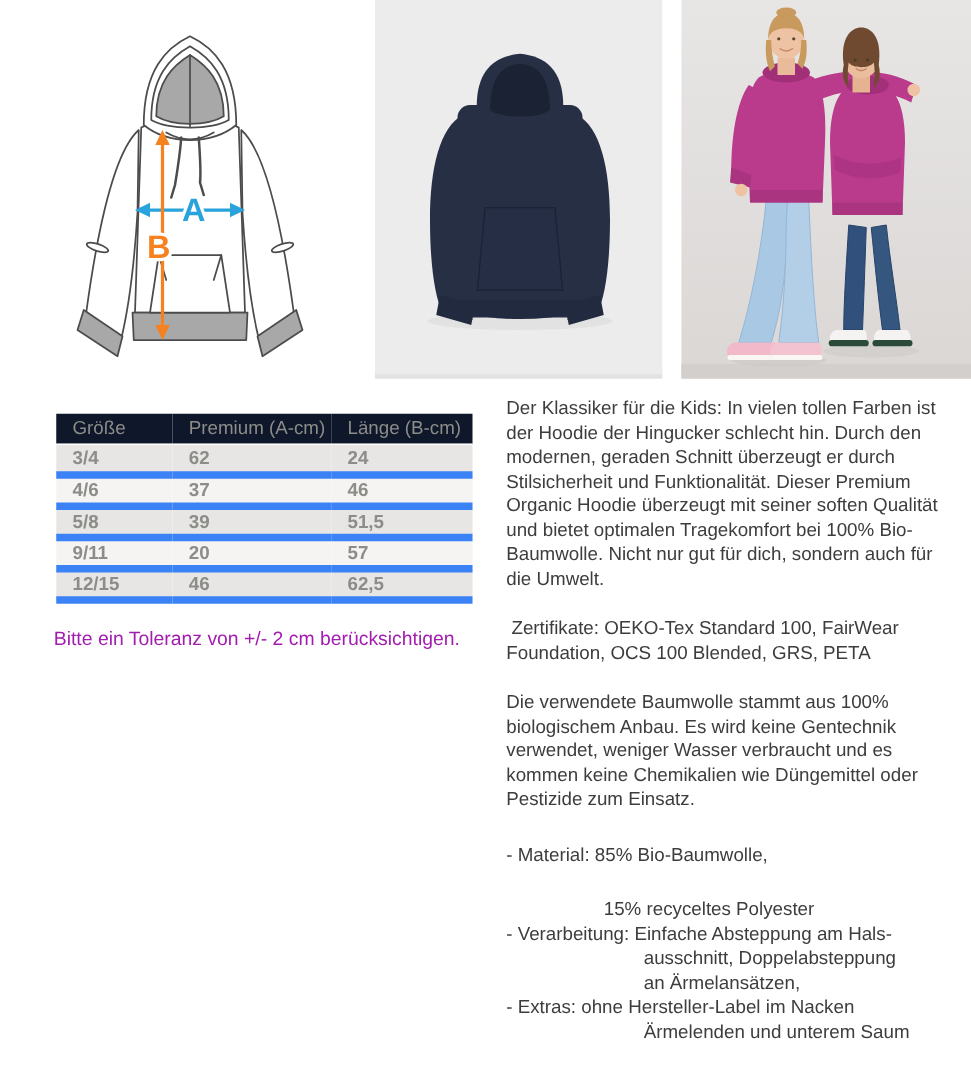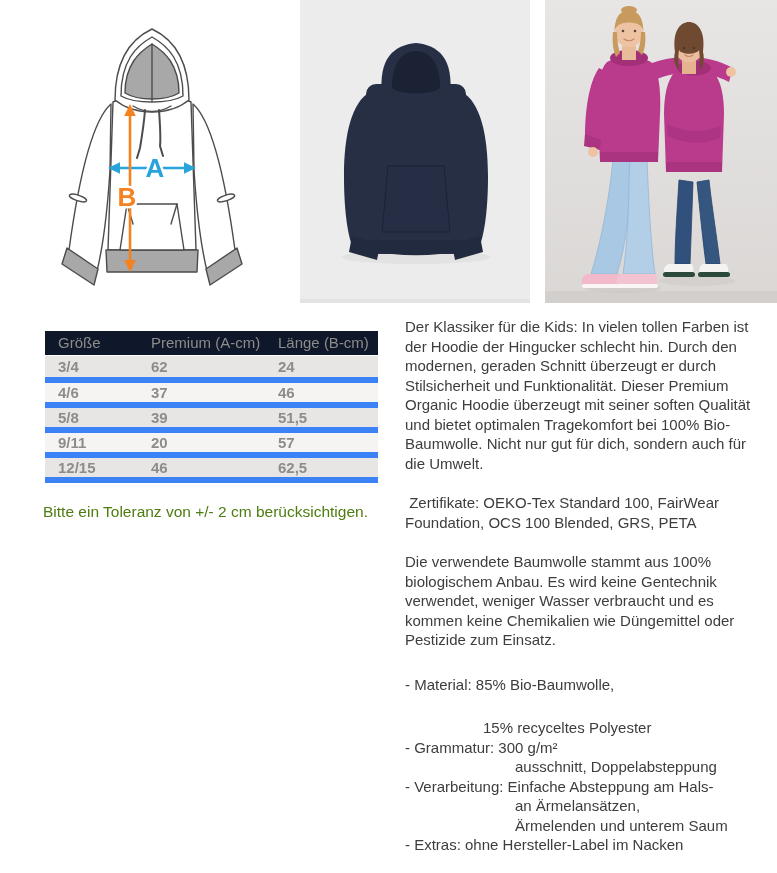--- a/index.html
+++ b/index.html
@@ -15,21 +15,21 @@
 
   
   .size-table { position:absolute; left:45px; top:331px; width:333px; border-collapse:collapse;
                 font-size:15px; color:#8c8c89; table-layout:fixed; }
   .size-table th { font-weight:400; text-align:left; height:24px; padding:0 0 0 13px;
                    background:#0f172a; border-bottom:1px solid #fff; }
   .size-table td { height:25px; padding:0 0 0 13px; border-bottom:6px solid #3b82f6;font-weight:bold; }
   .size-table tbody tr:nth-child(odd)  td { background:#e7e6e4; }
   .size-table tbody tr:nth-child(even) td { background:#f5f4f2; }
 
-  .tolerance-note { position:absolute; left:43px; top:503px; font-size:15.5px; color:#4d7c0f; }
+  .tolerance-note { position:absolute; left:43px; top:503px; font-size:15.5px; color:#a21caf; }
 
   
   .description { position:absolute; left:405px; top:317px; width:362px;
                  font-size:15px; line-height:19.5px; color:#3d3d3d; }
   .description p { margin:0 0 20px 0; }
   .desc-certificates { white-space:pre-wrap; }
   .desc-cotton { margin-bottom:25px !important; }
   .spec-line { white-space:pre-wrap; }
   .ind-1 { padding-left:78px;margin-top:24px; }
   .ind-2 { padding-left:110px; }
@@ -218,22 +218,21 @@
 
   <div class="tolerance-note">Bitte ein Toleranz von +/- 2 cm berücksichtigen.</div>
 
   <div class="description">
     <p>Der Klassiker für die Kids: In vielen tollen Farben ist der Hoodie der Hingucker schlecht hin. Durch den modernen, geraden Schnitt überzeugt er durch Stilsicherheit und Funktionalität. Dieser Premium Organic Hoodie überzeugt mit seiner soften Qualität und bietet optimalen Tragekom­fort bei 100% Bio-Baumwolle. Nicht nur gut für dich, sondern auch für die Umwelt.</p>
     <p class="desc-certificates"> Zertifikate: OEKO-Tex Standard 100, FairWear Foundation, OCS 100 Blended, GRS, PETA</p>
     <p class="desc-cotton">Die verwendete Baumwolle stammt aus 100% biologischem Anbau. Es wird keine Gentechnik verwendet, weniger Wasser verbraucht und es kommen keine Chemikalien wie Düngemittel oder Pestizide zum Einsatz.</p>
     <div>
       <div class="spec-line">- Material: 85% Bio-Baumwolle,</div>
       <div class="spec-line ind-1">15% recyceltes Polyester</div>
-      <div class="spec-line">- Grammatur: 300 g/m²</div>
+      <div class="spec-line">- Verarbeitung: Einfache Absteppung am Hals-</div>
       <div class="spec-line ind-2">ausschnitt, Doppelabsteppung</div>
-      <div class="spec-line">- Verarbeitung: Einfache Absteppung am Hals-</div>
       <div class="spec-line ind-2">an Ärmelansätzen,</div>
+      <div class="spec-line">- Extras: ohne Hersteller-Label im Nacken</div>
       <div class="spec-line ind-2">Ärmelenden und unterem Saum</div>
-      <div class="spec-line">- Extras: ohne Hersteller-Label im Nacken</div>
     </div>
   </div>
 
 </div>
 
 </body></html>

